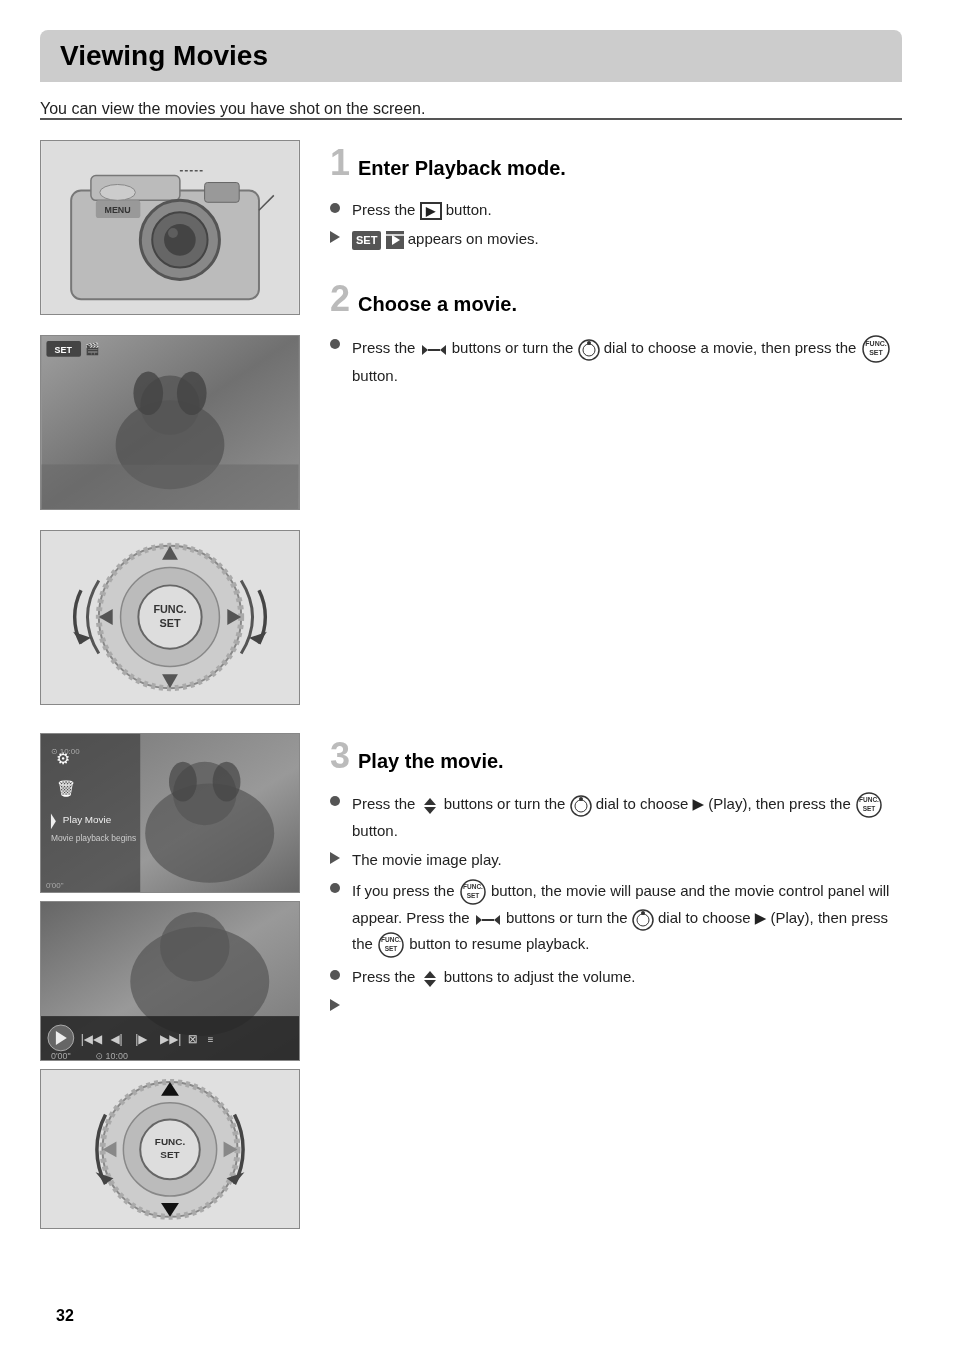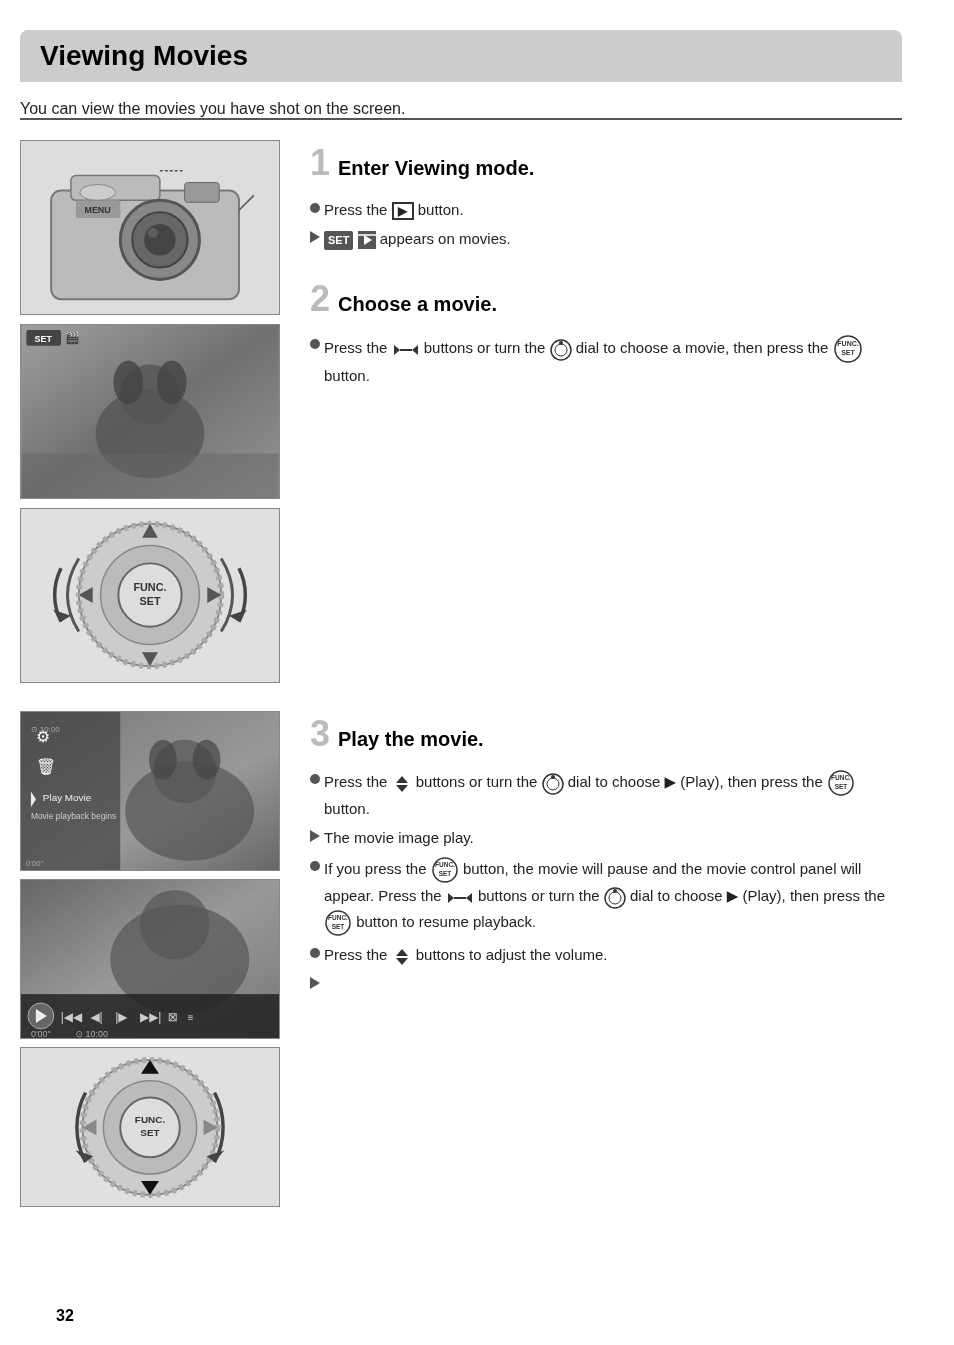--- a/index.html
+++ b/index.html
@@ -8,21 +8,21 @@
       background: #fff;
       width: 954px;
       min-height: 1345px;
       padding: 0;
     }
 
     .page {
       width: 942px;
       min-height: 1345px;
       background: #fff;
-      padding: 30px 40px 30px 20px;
+      padding: 30px 40px 30px 40px;
       position: relative;
     }
 
     
     .title-bar {
       background: #ccc;
       border-radius: 8px 8px 0 0;
       padding: 10px 20px;
       margin-bottom: 18px;
     }
@@ -56,21 +56,21 @@
       display: flex;
       flex-direction: row;
       align-items: flex-start;
       margin-bottom: 18px;
       gap: 20px;
     }
 
     .images-col {
       display: flex;
       flex-direction: column;
-      gap: 9px;
+      gap: 20px;
       min-width: 270px;
       max-width: 270px;
     }
 
     .img-box {
       width: 260px;
       height: 175px;
       border: 1.5px solid #888;
       background: #ddd;
       display: flex;
@@ -111,21 +111,21 @@
       font-size: 15px;
       color: #222;
       line-height: 1.55;
       clear: both;
     }
 
     .bullet-item {
       display: flex;
       align-items: flex-start;
       margin-bottom: 6px;
-      gap: 4px;
+      gap: 12px;
     }
 
     .bullet-circle {
       width: 10px;
       height: 10px;
       background: #555;
       border-radius: 50%;
       margin-top: 5px;
       flex-shrink: 0;
     }
@@ -335,21 +335,21 @@
             <polygon points="220,114 228,102 210,108" fill="#444"></polygon>
           </svg>
         </div>
       </div>
 
       <div class="text-col">
 
         <div style="margin-bottom: 30px;">
           <div style="display:flex; align-items:baseline; margin-bottom:8px;">
             <span class="step-number">1</span>
-            <span class="step-title">Enter Viewing mode.</span>
+            <span class="step-title">Enter Playback mode.</span>
           </div>
           <div class="step-content">
             <div class="bullet-item">
               <div class="bullet-circle"></div>
               <div>
                 Press the <span class="play-btn-icon">▶</span> button.
               </div>
             </div>
             <div class="bullet-item">
               <div class="bullet-arrow"></div>

